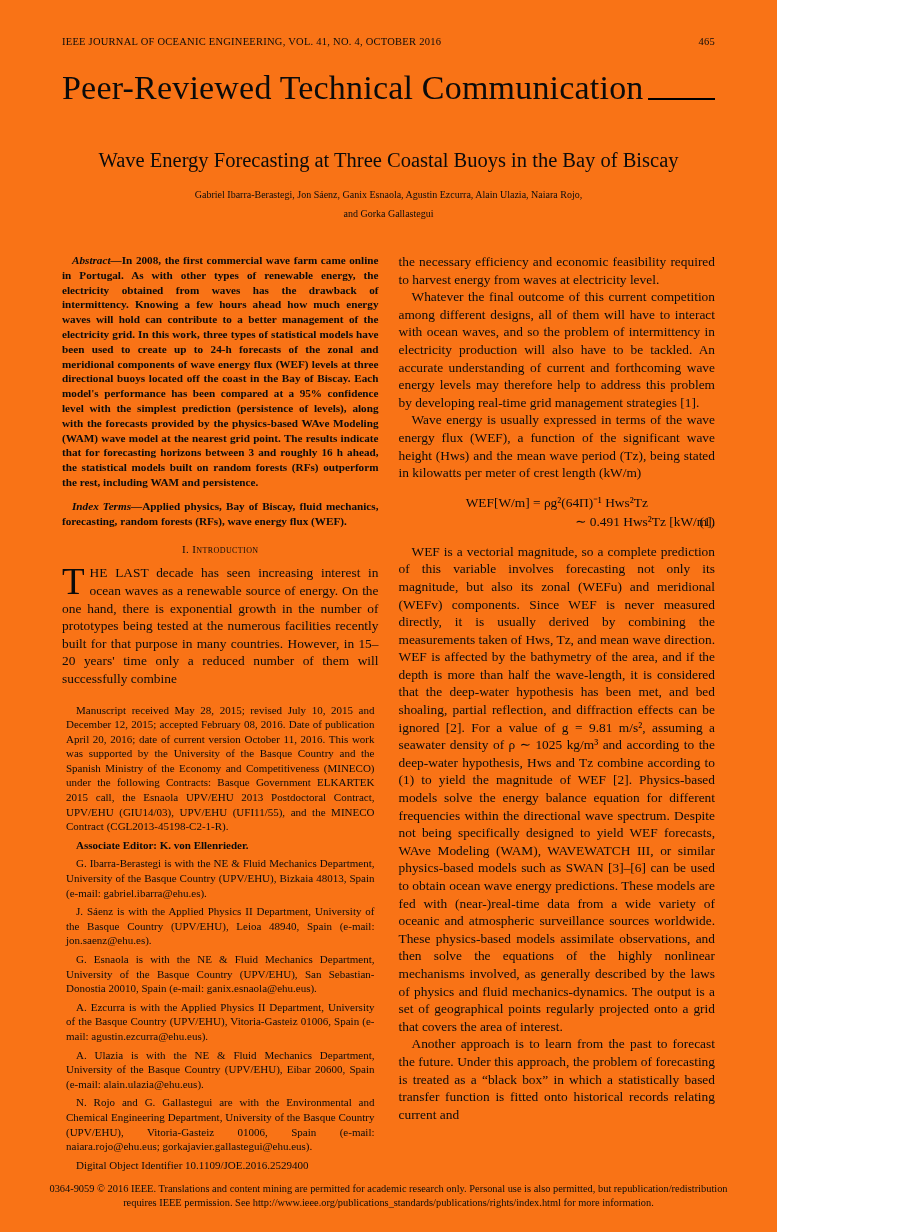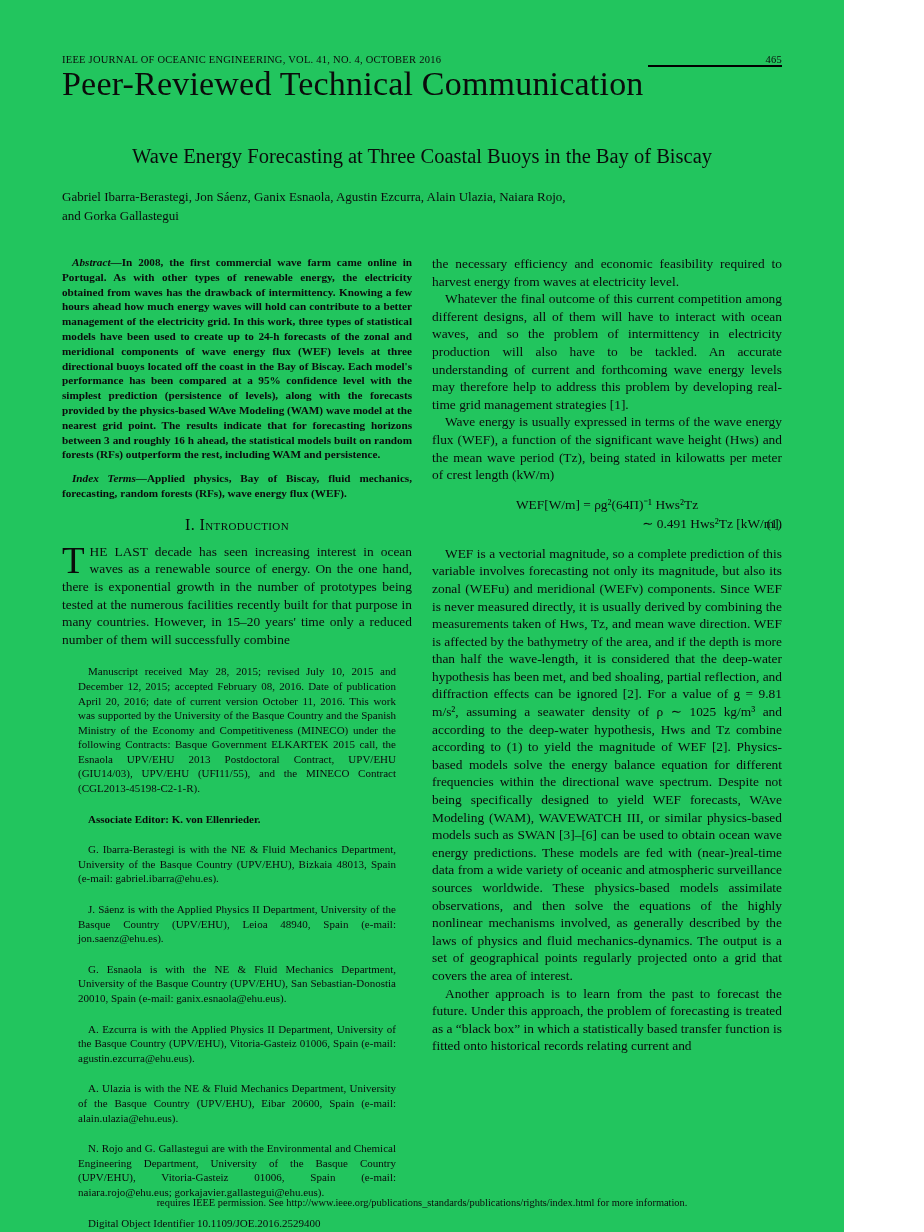--- a/index.html
+++ b/index.html
@@ -1,56 +1,56 @@
 <!DOCTYPE html>
 <html><head>
 <meta charset="utf-8">
 <title>IEEE JOE Paper Page</title>
 <style>
   html, body { margin: 0; padding: 0; background: #ffffff; }
   .page {
-    width: 844px; height: 1232px;
-    background: #22c55e;
+    width: 777px; height: 1232px;
+    background: #f97316;
     position: relative;
     box-sizing: border-box;
-    padding: 54px 62px 0;
+    padding: 36px 62px 0;
     font-family: "Liberation Serif", serif;
     color: #0b0b0b;
     overflow: hidden;
   }
   .running-head {
     display: flex; justify-content: space-between;
     font-size: 10.5px; letter-spacing: 0.25px;
   }
-  .masthead { display: flex; }
+  .masthead { display: flex; align-items: flex-end; margin-top: 22px; }
   .masthead-title {
     font-size: 34px; font-weight: 400; margin: 0;
     white-space: nowrap; letter-spacing: 0.2px;
   }
   .masthead-rule { flex: 1; height: 0; border-bottom: 2px solid #000; margin: 0 0 7px 4px; }
   .article-title {
     text-align: center; font-weight: 400; font-size: 20.5px;
     margin: 42px 0 0;
   }
-  .authors { font-size: 13px; line-height: 19px; margin-top: 19px; }
+  .authors { text-align: center; font-size: 10px; line-height: 19px; margin-top: 13px; }
   .columns { display: flex; gap: 20px; margin-top: 30px; text-align: justify; }
   .col { flex: 1; min-width: 0; }
   .body-par { font-size: 13.4px; line-height: 17.6px; margin: 0; text-indent: 13px; }
   .no-indent { text-indent: 0; }
   .abstract { font-size: 11.2px; line-height: 14.8px; font-weight: bold; margin: 0; text-indent: 10px; }
   .lead-label { font-style: italic; }
   .index-terms { margin-top: 9px; }
   .section-heading {
     text-align: center; font-weight: 400; font-variant: small-caps;
-    font-size: 16px; margin: 15px 0 9px; letter-spacing: 0.4px;
+    font-size: 11px; margin: 15px 0 9px; letter-spacing: 0.4px;
   }
   .intro-par { text-indent: 0; }
   .dropcap { float: left; font-size: 37px; line-height: 31px; padding: 2px 5px 0 0; }
   .footnotes { margin-top: 15px; font-size: 11px; line-height: 14.6px; }
-  .footnotes p { margin: 16px; text-indent: 10px; }
+  .footnotes p { margin: 4px; text-indent: 10px; }
   .fn-bold { font-weight: bold; }
   .equation { position: relative; font-size: 13.4px; line-height: 19px; margin: 11px 0 12px; }
   .eq-line1 { text-align: center; }
   .eq-line2 { text-align: right; padding-left: 46px; }
   .eq-number { position: absolute; right: 0; bottom: 0; }
   .page-footer {
     position: absolute; left: 40px; right: 40px; bottom: 22px;
     text-align: center; font-size: 10.4px; line-height: 14px;
   }
 </style>
@@ -111,16 +111,17 @@
         <div class="eq-number">(1)</div>
       </div>
 
       <p class="body-par">WEF is a vectorial magnitude, so a complete prediction of this variable involves forecasting not only its magnitude, but also its zonal (WEFu) and meridional (WEFv) components. Since WEF is never measured directly, it is usually derived by combining the measurements taken of Hws, Tz, and mean wave direction. WEF is affected by the bathymetry of the area, and if the depth is more than half the wave-length, it is considered that the deep-water hypothesis has been met, and bed shoaling, partial reflection, and diffraction effects can be ignored [2]. For a value of g = 9.81 m/s², assuming a seawater density of ρ ∼ 1025 kg/m³ and according to the deep-water hypothesis, Hws and Tz combine according to (1) to yield the magnitude of WEF [2]. Physics-based models solve the energy balance equation for different frequencies within the directional wave spectrum. Despite not being specifically designed to yield WEF forecasts, WAve Modeling (WAM), WAVEWATCH III, or similar physics-based models such as SWAN [3]–[6] can be used to obtain ocean wave energy predictions. These models are fed with (near-)real-time data from a wide variety of oceanic and atmospheric surveillance sources worldwide. These physics-based models assimilate observations, and then solve the equations of the highly nonlinear mechanisms involved, as generally described by the laws of physics and fluid mechanics-dynamics. The output is a set of geographical points regularly projected onto a grid that covers the area of interest.</p>
       <p class="body-par">Another approach is to learn from the past to forecast the future. Under this approach, the problem of forecasting is treated as a “black box” in which a statistically based transfer function is fitted onto historical records relating current and</p>
     </div>
 
   </div>
 
   <footer class="page-footer">
+    <div>0364-9059 © 2016 IEEE. Translations and content mining are permitted for academic research only. Personal use is also permitted, but republication/redistribution</div>
     <div>requires IEEE permission. See http://www.ieee.org/publications_standards/publications/rights/index.html for more information.</div>
   </footer>
 
 </div>
 
 </body></html>

